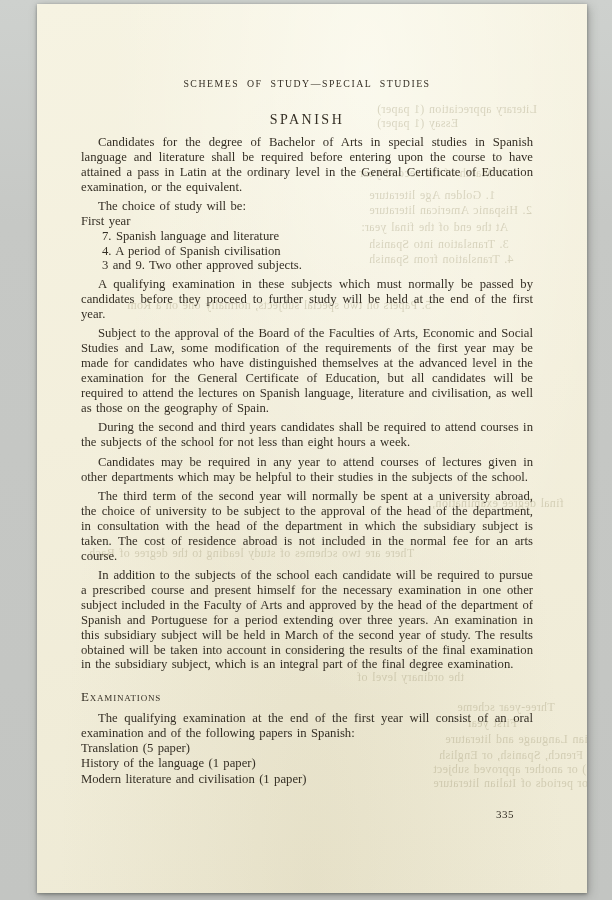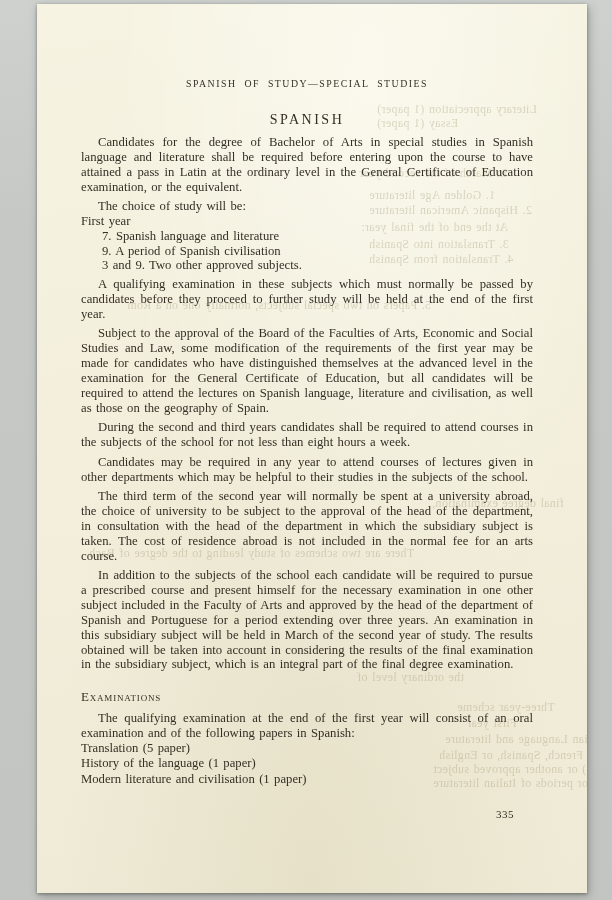--- a/index.html
+++ b/index.html
@@ -81,30 +81,30 @@
     <span style="left:320px;top:666px">the ordinary level of</span>
     <span style="left:420px;top:696px">Three-year scheme</span>
     <span style="left:430px;top:712px">First year</span>
     <span style="left:408px;top:728px">1. Italian Language and literature</span>
     <span style="left:402px;top:744px">2. Latin, French, Spanish, or English</span>
     <span style="left:396px;top:758px">3. A second subject from (2) or another approved subject</span>
     <span style="left:396px;top:772px">4. A period or periods of Italian literature</span>
   </div>
 
   <div class="text-col">
-    <p class="running-head">SPANISH OF STUDY—SPECIAL STUDIES</p>
+    <p class="running-head">SCHEMES OF STUDY—SPECIAL STUDIES</p>
     <h1 class="title">SPANISH</h1>
 
     <p class="body first">Candidates for the degree of Bachelor of Arts in special studies in Spanish language and literature shall be required before entering upon the course to have attained a pass in Latin at the ordinary level in the General Certificate of Education examination, or the equivalent.</p>
 
     <p class="body">The choice of study will be:</p>
     <p class="body noindent" style="margin-top:0">First year</p>
     <ul class="scheme-list">
       <li>7. Spanish language and literature</li>
-      <li>9. A period of Spanish civilisation</li>
+      <li>4. A period of Spanish civilisation</li>
       <li>3 and 9.  Two other approved subjects.</li>
     </ul>
 
     <p class="body">A qualifying examination in these subjects which must normally be passed by candidates before they proceed to further study will be held at the end of the first year.</p>
     <p class="body">Subject to the approval of the Board of the Faculties of Arts, Economic and Social Studies and Law, some modification of the requirements of the first year may be made for candidates who have distinguished themselves at the advanced level in the examination for the General Certificate of Education, but all candidates will be required to attend the lectures on Spanish language, literature and civilisation, as well as those on the geography of Spain.</p>
     <p class="body">During the second and third years candidates shall be required to attend courses in the subjects of the school for not less than eight hours a week.</p>
     <p class="body">Candidates may be required in any year to attend courses of lectures given in other departments which may be helpful to their studies in the subjects of the school.</p>
     <p class="body">The third term of the second year will normally be spent at a university abroad, the choice of university to be subject to the approval of the head of the department, in consultation with the head of the department in which the subsidiary subject is taken.  The cost of residence abroad is not included in the normal fee for an arts course.</p>
     <p class="body">In addition to the subjects of the school each candidate will be required to pursue a prescribed course and present himself for the necessary examination in one other subject included in the Faculty of Arts and approved by the head of the department of Spanish and Portuguese for a period extending over three years.  An examination in this subsidiary subject will be held in March of the second year of study.  The results obtained will be taken into account in considering the results of the final examination in the subsidiary subject, which is an integral part of the final degree examination.</p>
 

